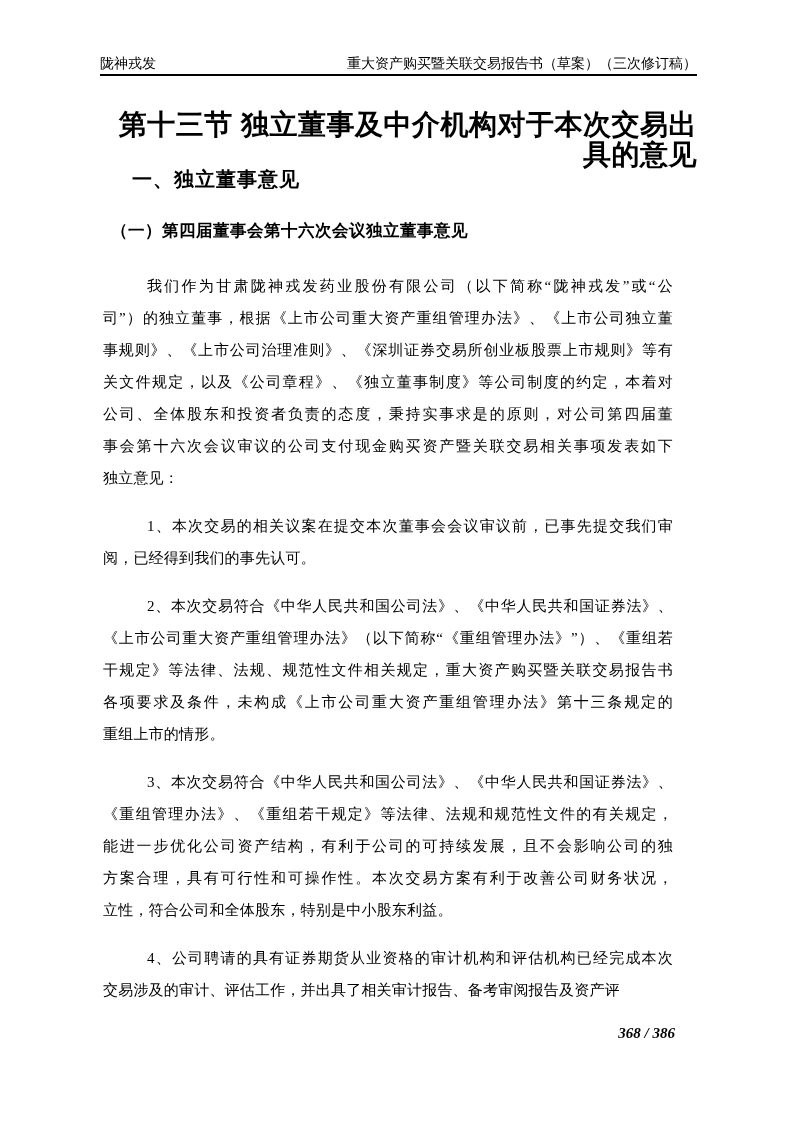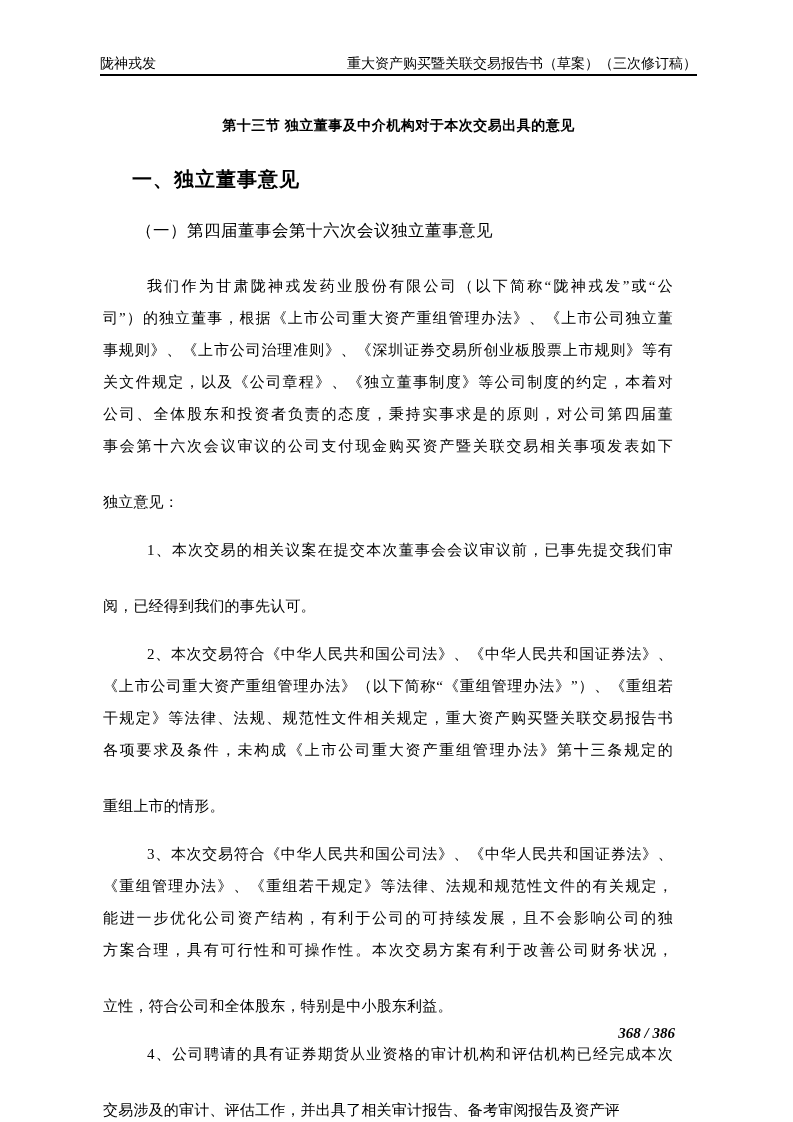--- a/index.html
+++ b/index.html
@@ -26,43 +26,43 @@
     border-bottom: 2px solid #000000;
     padding-bottom: 1px;
   }
   .header .hleft, .header .hright { white-space: nowrap; }
   
   .doc-title {
     position: absolute;
     left: 100px;
     top: 110px;
     width: 597px;
-    text-align: center;
+    text-align: right;
     font-family: "Liberation Sans", "DejaVu Sans", sans-serif;
     font-weight: 700;
-    font-size: 14px;
+    font-size: 28px;
     line-height: 30px;
     letter-spacing: 0.5px;
   }
   .h1 {
     position: absolute;
     left: 132px;
     top: 164px;
     font-family: "Liberation Sans", "DejaVu Sans", sans-serif;
     font-weight: 700;
     font-size: 20px;
     line-height: 30px;
     letter-spacing: 1px;
   }
   .h2 {
     position: absolute;
-    left: 136px;
+    left: 111px;
     top: 216px;
     font-family: "Liberation Sans", "DejaVu Sans", sans-serif;
-    font-weight: 400;
+    font-weight: 700;
     font-size: 16.5px;
     line-height: 28px;
     letter-spacing: 0.5px;
   }
   
   .body-text {
     position: absolute;
     left: 103px;
     top: 270px;
     width: 570px;
@@ -70,21 +70,21 @@
     letter-spacing: 0.2px;
   }
   .para { margin: 0 0 16px 0; }
   .para .line {
     line-height: 32px;
     text-align: justify;
     text-align-last: justify;
     white-space: nowrap;
   }
   .para .line.first { text-indent: 44px; }
-  .para .line.last { text-align-last: left; margin-top: 24px; }
+  .para .line.last { text-align-last: left; }
   
   .footer {
     position: absolute;
     right: 118px;
     top: 1023px;
     font-size: 15px;
     font-weight: 700;
     line-height: 20px;
     font-style: italic;
   }

